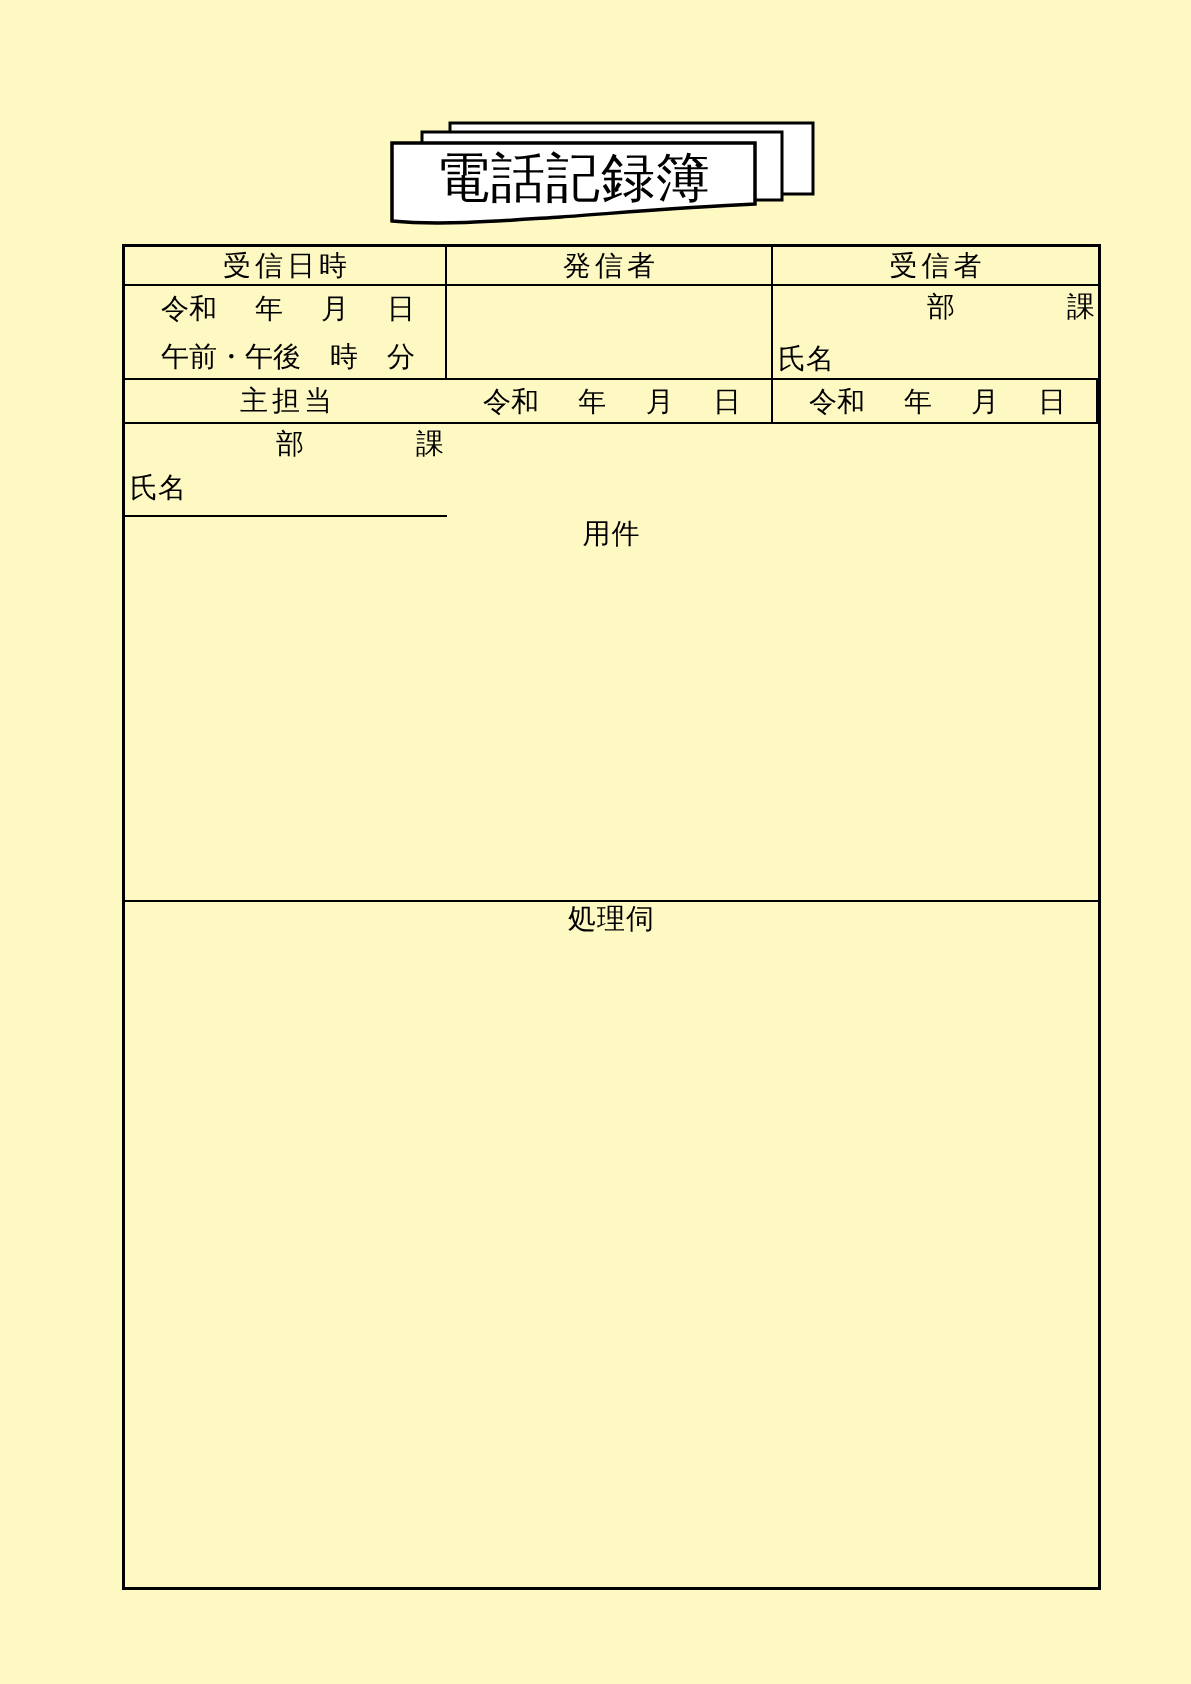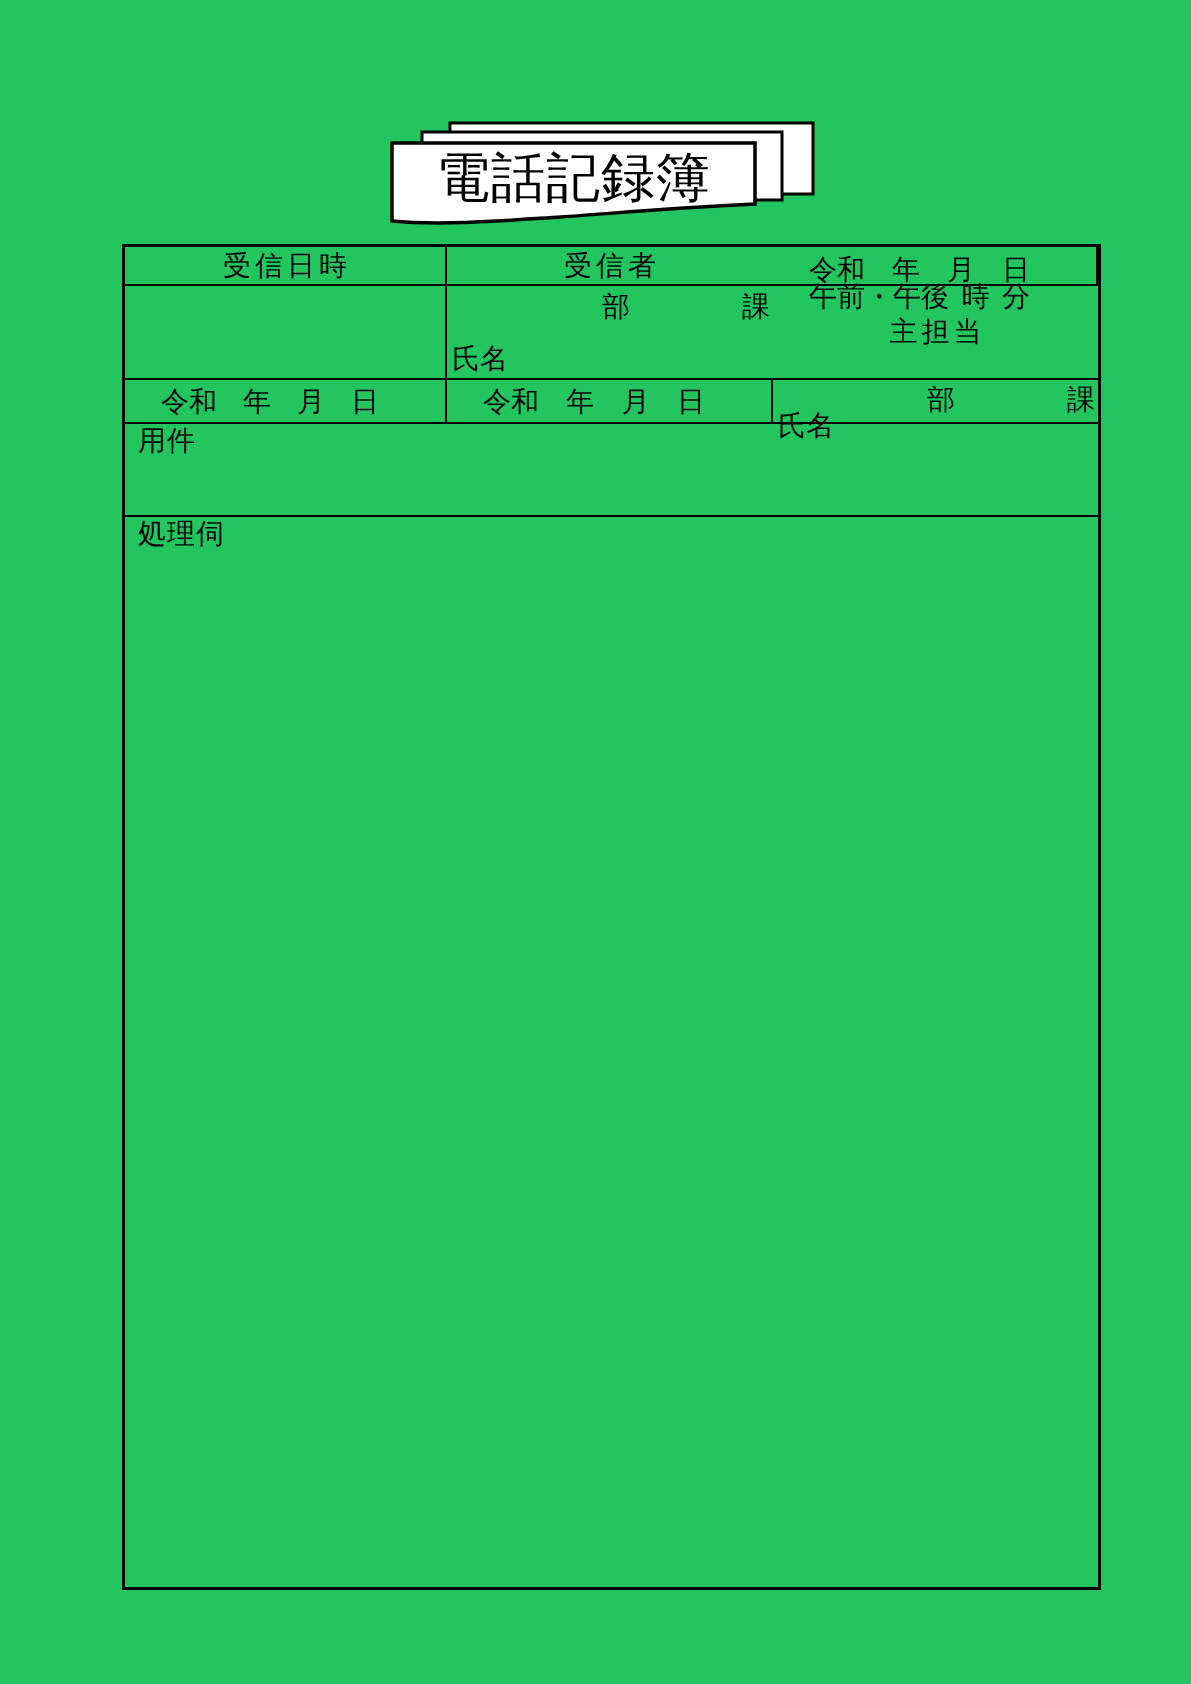--- a/index.html
+++ b/index.html
@@ -1,21 +1,21 @@
 <!DOCTYPE html>
 <html><head>
 <meta charset="utf-8">
 <style>
   * { margin: 0; padding: 0; box-sizing: border-box; }
   html, body { background: #ffffff; }
   .page {
     position: relative;
     width: 1191px;
     height: 1684px;
-    background: #22c55e;
+    background: #fef9c3;
     color: #000000;
     font-family: "Liberation Serif", "DejaVu Serif", serif;
     overflow: hidden;
   }
 
   
   .title-block {
     position: absolute;
     left: 385px; top: 110px;
     width: 450px; height: 130px;
@@ -55,41 +55,42 @@
     padding-top: 9px; padding-bottom: 8px;
     height: 100%;
   }
   .one-line {
     display: flex; flex-direction: column;
     justify-content: center;
     height: 100%;
   }
   .spread {
     display: flex; justify-content: space-between;
-    padding: 0 66px 0 36px;
+    padding: 0 30px 0 36px;
     line-height: 27px;
     white-space: nowrap;
   }
   .dept-cell {
     display: flex; flex-direction: column;
     justify-content: space-between;
     height: 100%;
     padding: 8px 3px 6px 3px;
   }
   .dept-cell.row4 { padding-top: 7px; padding-bottom: 14px; }
   .dept-line {
     align-self: flex-end;
     display: flex; gap: 112px;
     line-height: 26px;
   }
   .name-line { align-self: flex-start; padding-left: 2px; line-height: 26px; }
   .big-section {
     grid-column: 1 / 4;
     border-bottom: 2px solid #000;
-    padding: 3px 13px;
+    padding: 3px 21px;
+    text-align: center;
   }
   .big-section.bottom { border-bottom: none; }
   .section-label { line-height: 27px; letter-spacing: 1px; }
 </style>
 </head>
 <body>
 
 <div class="page">
 
   <div class="title-block">
@@ -97,20 +98,21 @@
       <rect x="65" y="13" width="363" height="71" fill="#ffffff" stroke="#000000" stroke-width="3"></rect>
       <rect x="37" y="22" width="360" height="68" fill="#ffffff" stroke="#000000" stroke-width="3"></rect>
       <path d="M 7,33 L 370,33 L 370,94 C 300,97 232,103 176,107 C 128,110 58,116 7,111 Z" fill="#ffffff" stroke="#000000" stroke-width="3.5" stroke-linejoin="miter"></path>
     </svg>
     <div class="title-text">電話記録簿</div>
   </div>
 
   <div class="form-table">
 
     <div class="cell hcell">受信日時</div>
+    <div class="cell hcell">発信者</div>
     <div class="cell hcell last-col">受信者</div>
 
     <div class="cell two-line">
       <div class="spread">
         <span>令和</span>
         <span>年</span>
         <span>月</span>
         <span>日</span>
       </div>
       <div class="spread">

